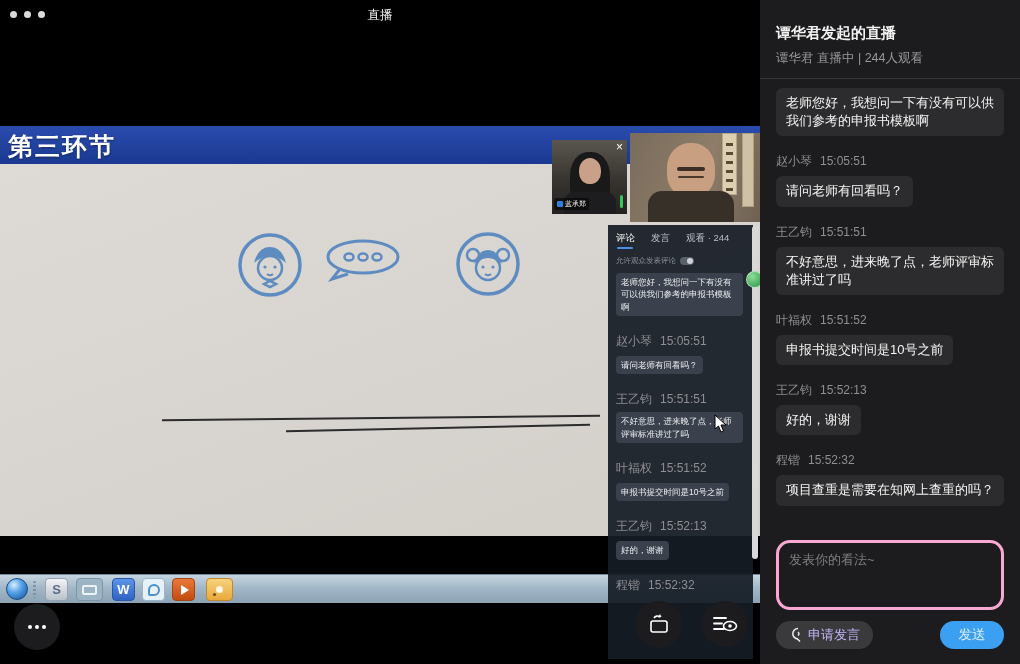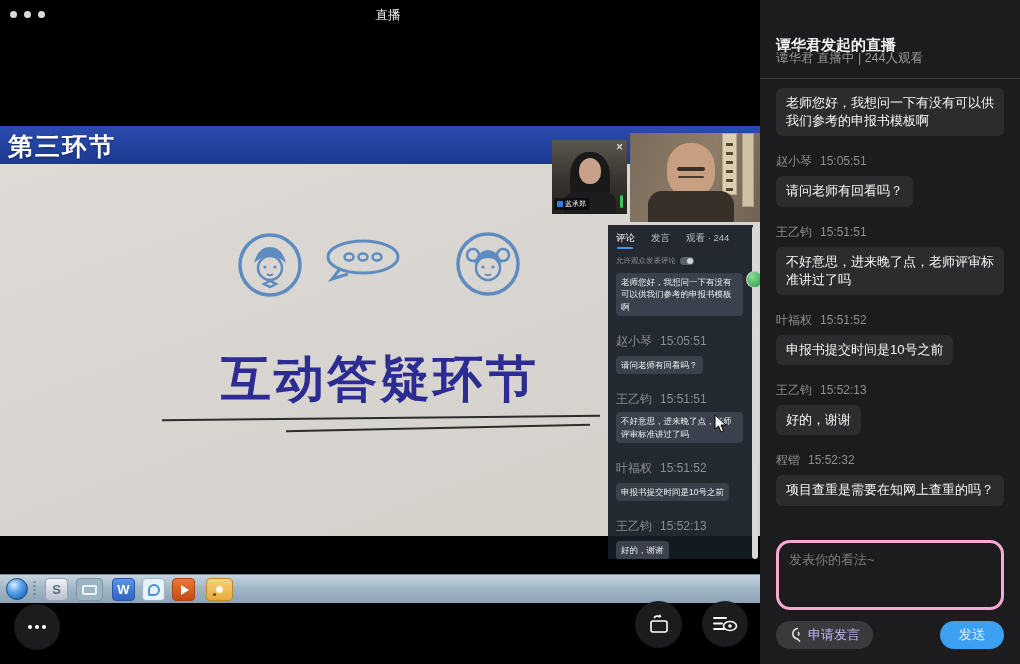--- a/index.html
+++ b/index.html
@@ -5,21 +5,21 @@
   * { margin:0; padding:0; box-sizing:border-box; }
   html,body { width:1020px; height:664px; background:#000; overflow:hidden;
     font-family:"Liberation Sans","DejaVu Sans",sans-serif; }
   .app { position:relative; width:1020px; height:664px; background:#000; }
 
   
   .stage { position:absolute; left:0; top:0; width:760px; height:664px; background:#000; }
   .titlebar { position:absolute; left:0; top:0; width:760px; height:28px; }
   .lights { position:absolute; left:10px; top:11px; display:flex; gap:7px; }
   .light { width:7px; height:7px; border-radius:50%; background:#dcdcdc; }
-  .win-title { position:absolute; left:8px; top:7px; width:760px; text-align:center;
+  .win-title { position:absolute; left:0; top:7px; width:760px; text-align:center;
     color:#fff; font-size:12.5px; }
 
   
   .screen { position:absolute; left:0; top:126px; width:760px; height:439px; }
   .slide-head { position:absolute; left:0; top:0; width:760px; height:56px;
     background:linear-gradient(180deg,#2a4cae 0%,#1d3c96 55%,#16307e 100%); }
   .slide-head-text { position:absolute; left:8px; top:4px; color:#fff; font-size:25px;
     font-weight:bold; letter-spacing:2px; text-shadow:0 1px 2px rgba(0,0,0,.4); }
   .slide-body { position:absolute; left:0; top:38px; width:760px; height:372px;
     background:linear-gradient(160deg,#dedbd6 0%,#d8d5d0 50%,#d3d0ca 100%); }
@@ -81,21 +81,21 @@
   .cam2 .poster2 { position:absolute; left:112px; top:0; width:12px; height:74px; background:#cfc2a4;
     box-shadow:inset 0 0 0 1px #b0a080; }
   .cam2 .head { position:absolute; left:37px; top:10px; width:48px; height:54px;
     border-radius:46% 46% 42% 42%; background:#c99f82; }
   .cam2 .brow { position:absolute; left:47px; top:34px; width:28px; height:4px; background:#3a2e26;
     border-radius:2px; box-shadow:0 8px 0 -1px #4a3a2e; }
   .cam2 .body { position:absolute; left:18px; top:58px; width:86px; height:31px;
     border-radius:14px 14px 0 0; background:#363029; }
 
   
-  .ovchat { position:absolute; left:608px; top:225px; width:145px; height:334px;
+  .ovchat { position:absolute; left:608px; top:225px; width:145px; height:434px;
     background:rgba(22,28,37,.93); padding:7px 8px 6px; overflow:hidden; }
   .ov-tabs { display:flex; gap:16px; align-items:flex-end; }
   .ov-tab { font-size:9.5px; color:#b9bfc8; padding-bottom:4px; position:relative; cursor:default; }
   .ov-tab.active { color:#fff; }
   .ov-tab.active::after { content:""; position:absolute; left:1px; bottom:0; width:16px; height:2px;
     background:#4a90e2; border-radius:1px; }
   .ov-allow { margin-top:7px; display:flex; align-items:center; gap:4px;
     font-size:7.5px; color:#8b9097; }
   .ov-toggle { width:14px; height:8px; border-radius:4px; background:#5a616b; position:relative; }
   .ov-toggle::after { content:""; position:absolute; right:1px; top:1px; width:6px; height:6px;
@@ -117,21 +117,21 @@
   
   .ctl { position:absolute; border-radius:50%; background:#1c1c1e; display:flex;
     align-items:center; justify-content:center; }
   .ctl-more { left:14px; top:604px; width:46px; height:46px; gap:3px; }
   .ctl-more b { width:4px; height:4px; border-radius:50%; background:#fff; }
   .ctl-rotate { left:635px; top:601px; width:47px; height:47px; }
   .ctl-danmaku { left:702px; top:601px; width:46px; height:46px; }
 
   
   .sidebar { position:absolute; left:760px; top:0; width:260px; height:664px; background:#1c1c1e; }
-  .sb-title { position:absolute; left:16px; top:36px; font-size:15px; font-weight:bold; color:#f2f2f2; }
+  .sb-title { position:absolute; left:16px; top:24px; font-size:15px; font-weight:bold; color:#f2f2f2; }
   .sb-sub { position:absolute; left:16px; top:50px; font-size:12.5px; color:#98989d; }
   .sb-div { position:absolute; left:0; top:78px; width:260px; height:1px; background:#37373a; }
   .sb-msgs { position:absolute; left:16px; top:88px; width:228px; }
   .msg-head { font-size:12px; color:#8e8e93; margin-top:17px; }
   .msg-head .t { margin-left:8px; }
   .msg-bubble { display:inline-block; max-width:228px; background:#2c2c2e; color:#f5f5f5;
     font-size:13px; line-height:1.4; padding:6px 10px; border-radius:6px; margin-top:6px; }
   .sb-msgs > .first .msg-bubble { margin-top:0; }
   .composer { position:absolute; left:16px; top:540px; width:228px; height:70px;
     border:3px solid #f9a8d4; border-radius:14px; background:transparent; }
@@ -188,21 +188,20 @@
           <circle cx="33" cy="33" r="30" fill="none" stroke="#5f8cc0" stroke-width="3.5"></circle>
           <circle cx="18" cy="24" r="6" fill="none" stroke="#5f8cc0" stroke-width="2.5"></circle>
           <circle cx="48" cy="24" r="6" fill="none" stroke="#5f8cc0" stroke-width="2.5"></circle>
           <path d="M19 33 q4 -14 14 -14 q10 0 14 14 q-7 -6 -14 -6 q-7 0 -14 6" fill="#5f8cc0"></path>
           <circle cx="33" cy="37" r="12" fill="none" stroke="#5f8cc0" stroke-width="2.5"></circle>
           <circle cx="28" cy="36" r="1.6" fill="#5f8cc0"></circle>
             <circle cx="38" cy="36" r="1.6" fill="#5f8cc0"></circle>
           <path d="M30 43 q3 2.5 6 0" fill="none" stroke="#5f8cc0" stroke-width="2"></path>
         </svg>
 
-        <div class="slide-title">互动答疑环节</div>
         <div class="uline l1"></div>
         <div class="uline l2"></div>
 
         <div class="taskbar">
           <div class="tb-icon tb-orb"></div>
           <div class="tb-icon tb-sep"></div>
           <div class="tb-icon tb-s">S</div>
           <div class="tb-icon tb-cap">
               <i></i>
             </div>

